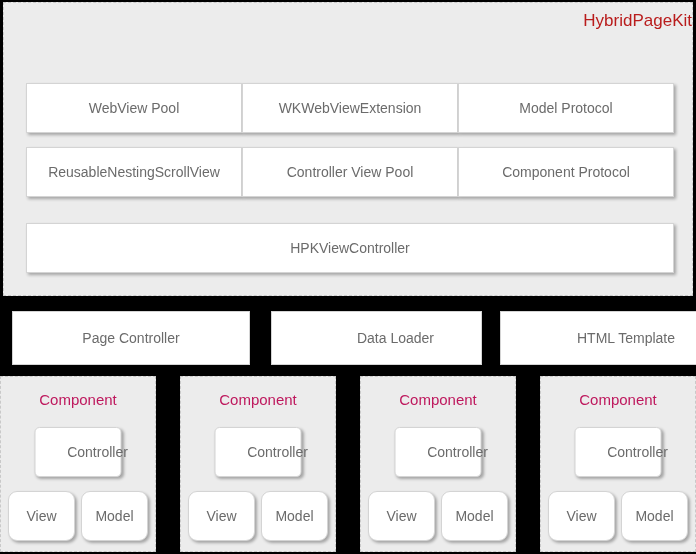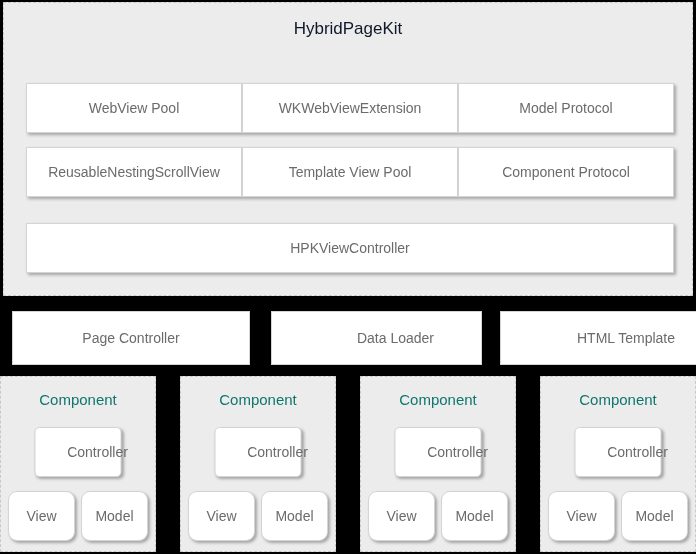--- a/index.html
+++ b/index.html
@@ -35,24 +35,24 @@
     top: 2px;
     width: 690px;
     height: 294px;
     background: #ececec;
     border: 1px dashed #c9c9c9;
     box-sizing: border-box;
   }
   #framework-title {
     position: absolute;
     left: 0;
-    top: 16px;
+    top: 8px;
     width: 100%;
-    text-align: center;
-    color: #0f172a;
+    text-align: right;
+    color: #b91c1c;
     font-size: 17px;
   }
 
   .fw-row {
     position: absolute;
     left: 22px;
     width: 648px;
     height: 50px;
     display: flex;
   }
@@ -102,21 +102,21 @@
   #cmp-1 { left: 180px; width: 156px; }
   #cmp-2 { left: 360px; width: 156px; }
   #cmp-3 { left: 540px; width: 156px; }
 
   .component-title {
     position: absolute;
     left: 0;
     top: 14px;
     width: 100%;
     text-align: center;
-    color: #0f766e;
+    color: #be185d;
     font-size: 15px;
   }
   .ctrl-box {
     position: absolute;
     left: 50%;
     transform: translateX(-50%);
     top: 50px;
     width: 87px;
     height: 50px;
     border-radius: 5px;
@@ -147,21 +147,21 @@
   <div id="framework-title">HybridPageKit</div>
 
   <div class="fw-row r1">
     <div class="wbox">WebView Pool</div>
     <div class="wbox">WKWebViewExtension</div>
     <div class="wbox">Model Protocol</div>
   </div>
 
   <div class="fw-row r2">
     <div class="wbox">ReusableNestingScrollView</div>
-    <div class="wbox">Template View Pool</div>
+    <div class="wbox">Controller View Pool</div>
     <div class="wbox">Component Protocol</div>
   </div>
 
   <div class="fw-row r3">
     <div class="wbox">HPKViewController</div>
   </div>
 
 </div>
 
 <div id="service-row">

